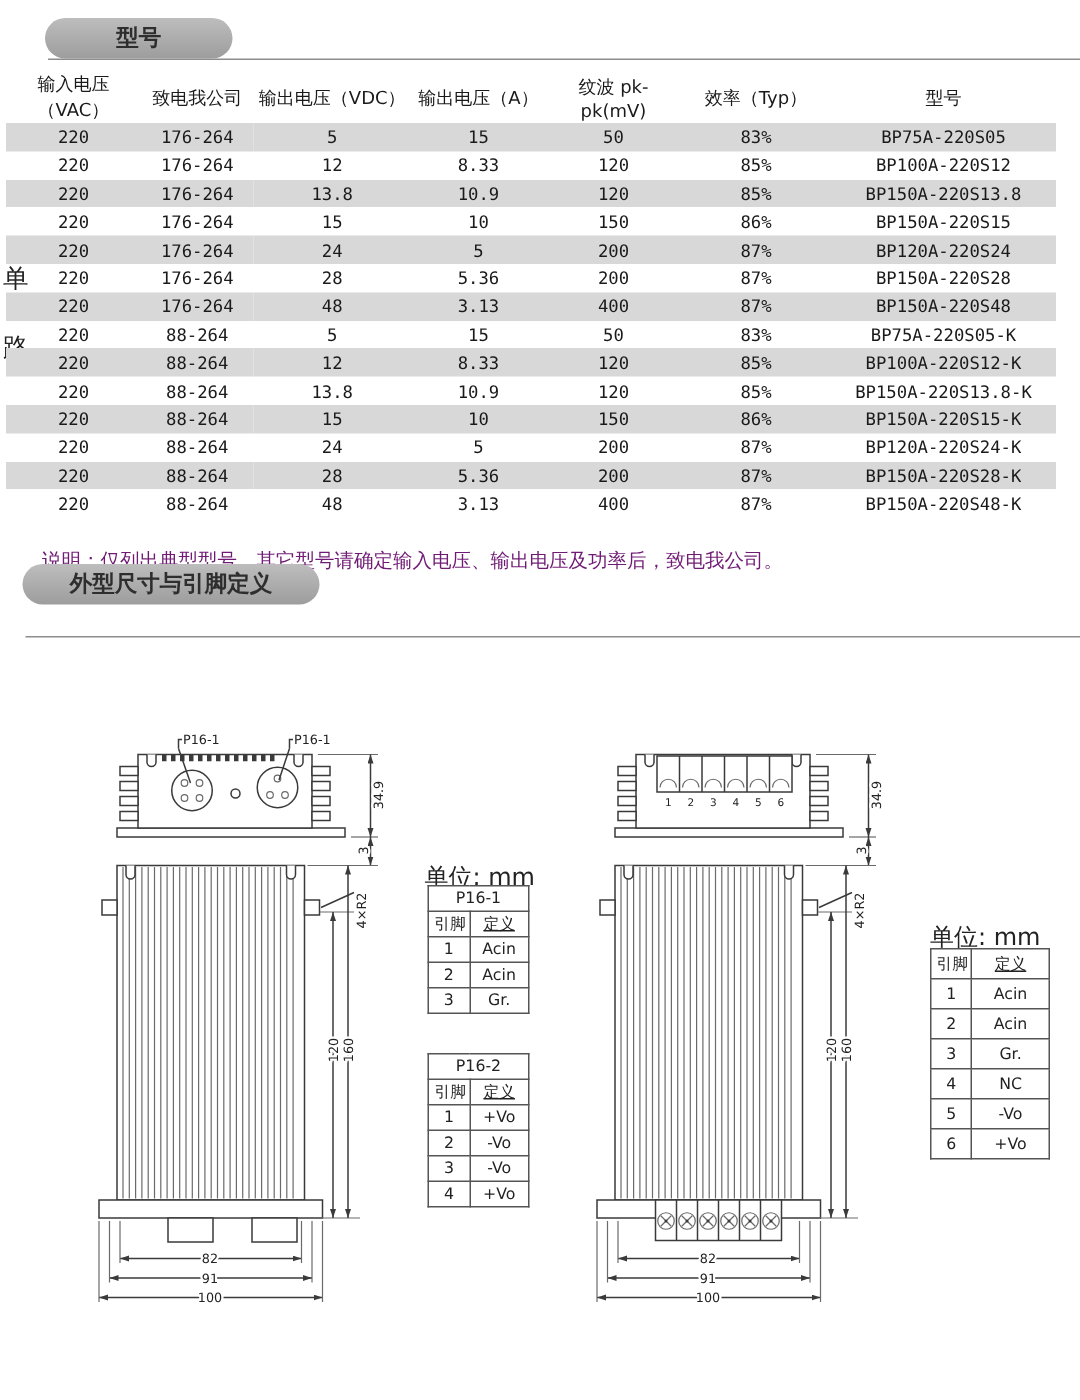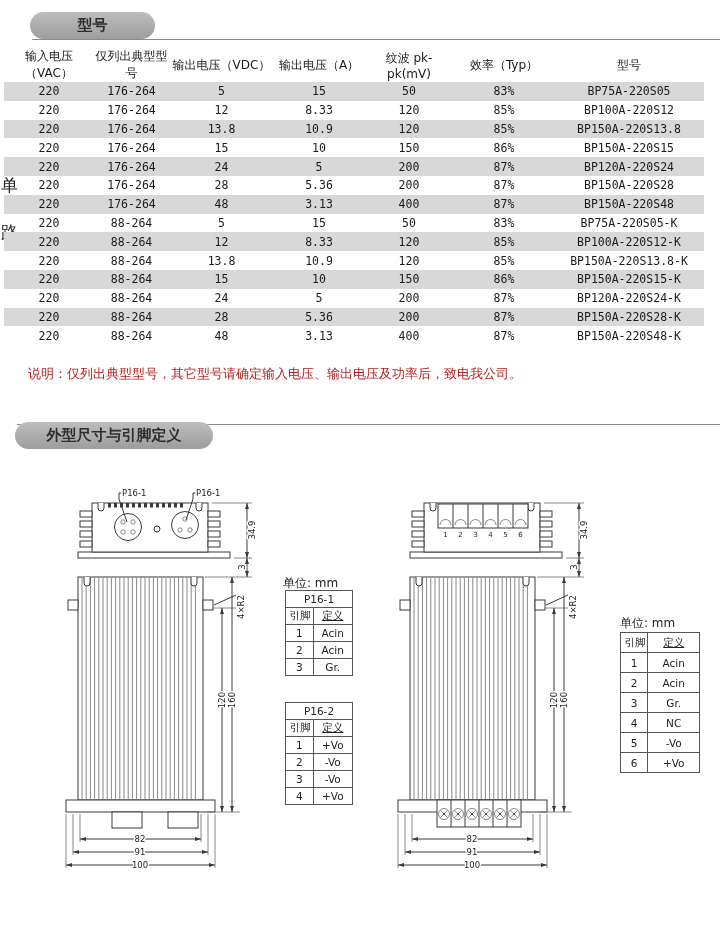--- a/index.html
+++ b/index.html
@@ -8,41 +8,41 @@
     font-family:"DejaVu Sans",sans-serif;color:#1a1a1a;overflow:hidden;
   }
   .rule{position:absolute;height:1px;background:#8d8d8d;z-index:1;}
   .pill{
     position:absolute;z-index:2;height:27px;border-radius:14px;
     background:linear-gradient(#bdbdbd,#9d9d9d);
     color:#2e2e2e;font-weight:bold;font-size:15px;
     display:flex;align-items:center;justify-content:center;
   }
   #pill-models{left:30px;top:12px;width:125px;}
-  #pill-dims{left:15px;top:422px;width:198px;}
+  #pill-dims{left:15px;top:376px;width:198px;}
 
   .side-label{
     position:absolute;left:2px;top:162px;font-size:17px;color:#222;
     writing-mode:vertical-lr;text-orientation:upright;letter-spacing:48px;line-height:16px;
   }
 
   table.model{
     position:absolute;left:4px;top:48px;width:700px;
     border-collapse:collapse;table-layout:fixed;
   }
   table.model thead th{height:29px;font-size:12px;font-weight:normal;text-align:center;padding:0;}
   table.model tbody td{
     height:18.8px;font-size:11.5px;text-align:center;padding:0;
     font-family:"DejaVu Sans Mono",monospace;
   }
   table.model tbody tr:nth-child(odd){background:#d8d8d8;}
 
-  .note{position:absolute;left:28px;top:365px;font-size:13px;color:#b91c1c;}
-
-  .unit{position:absolute;font-size:12px;color:#222;}
+  .note{position:absolute;left:28px;top:365px;font-size:13px;color:#701a75;}
+
+  .unit{position:absolute;font-size:16px;color:#222;}
   #unit-left{left:283px;top:575px;}
   #unit-right{left:620px;top:615px;}
 
   table.pin{
     position:absolute;border-collapse:collapse;text-align:center;color:#222;
     font-size:10.5px;background:#fff;
   }
   table.pin th,table.pin td{border:1px solid #555;font-weight:normal;padding:0 2px;}
   #p16-1-table{left:285px;top:590px;width:68px;}
   #p16-2-table{left:285px;top:702px;width:68px;border-radius:16px;}
@@ -79,21 +79,21 @@
       <col style="width:75px">
       <col style="width:105px">
     <col style="width:90px">
       <col style="width:90px">
       <col style="width:100px">
       <col style="width:150px">
   </colgroup>
   <thead>
     <tr>
       <th>输入电压（VAC）</th>
-      <th>仅列出典型型号</th>
+      <th>致电我公司</th>
       <th>输出电压（VDC）</th>
       <th>输出电压（A）</th>
       <th>纹波 pk-pk(mV)</th>
       <th>效率（Typ）</th>
       <th>型号</th>
     </tr>
   </thead>
   <tbody>
       <tr>
         <td>220</td>

